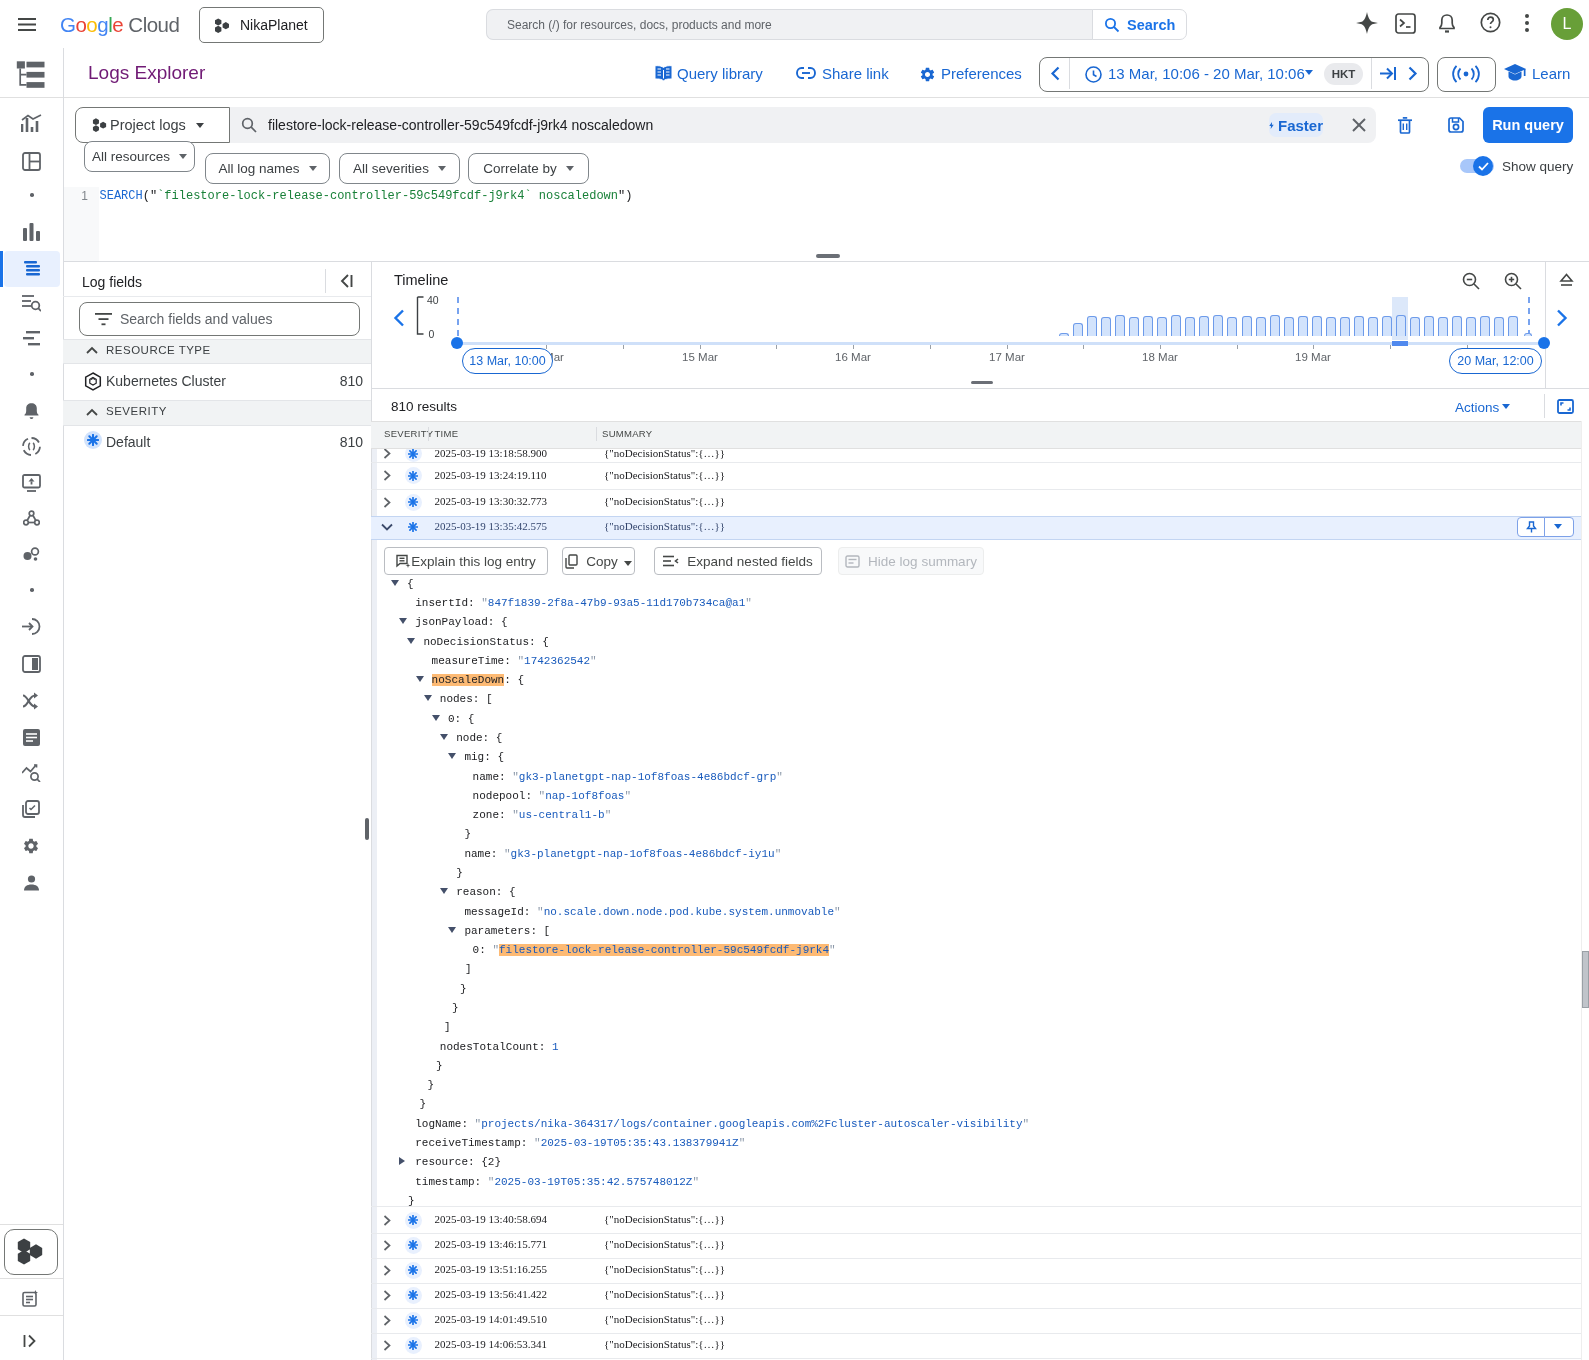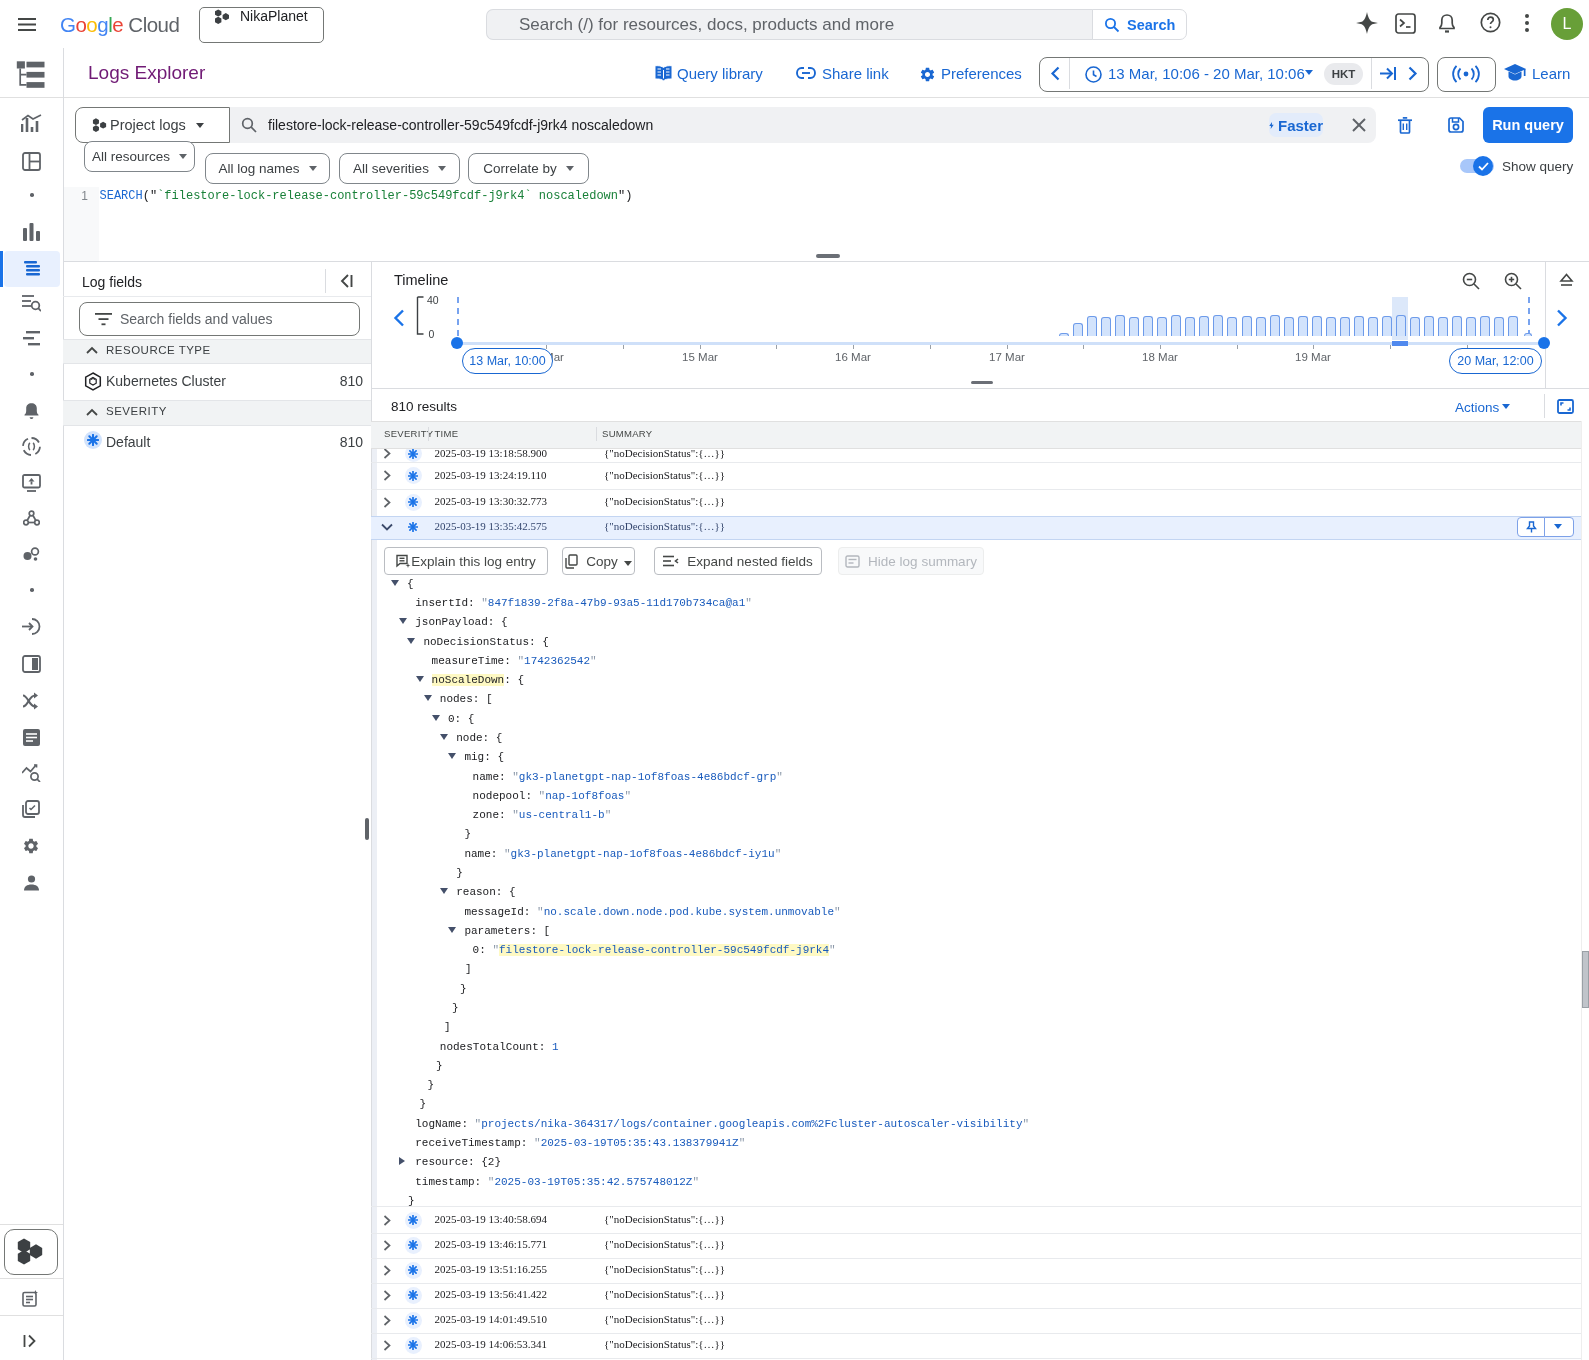--- a/index.html
+++ b/index.html
@@ -7,21 +7,21 @@
 svg{display:block}
 .blu{color:#1967d2}
 .chip{position:absolute;border:1px solid #80868b;border-radius:8px;background:#fff;font-size:13.5px;color:#3c4043;display:flex;align-items:center;justify-content:center}
 .crt{display:inline-block;width:0;height:0;border-left:4.5px solid transparent;border-right:4.5px solid transparent;border-top:5px solid #5f6368}
 .crtb{display:inline-block;width:0;height:0;border-left:4.5px solid transparent;border-right:4.5px solid transparent;border-top:5px solid #1967d2}
 .jl{position:absolute;height:19.28px;line-height:19.28px;font-family:"Liberation Mono",monospace;font-size:11px;color:#202124;white-space:pre}
 .jl .tri{position:absolute;left:-16px;top:5px;width:0;height:0;border-left:4.8px solid transparent;border-right:4.8px solid transparent;border-top:6px solid #44506a}
 .jl .trir{position:absolute;left:-16px;top:4px;width:0;height:0;border-top:4.8px solid transparent;border-bottom:4.8px solid transparent;border-left:6px solid #44506a}
 .v{color:#185abc}
 .q{color:#8b98a9;font-style:normal}
-.hl{background:#fef9c3}
+.hl{background:#fdba74}
 .mono{font-family:"Liberation Mono",monospace}
 .rowtime{position:absolute;font-family:Liberation Serif, serif;font-size:11px;color:#202124;white-space:pre}
 .rchev{position:absolute}
 .sevic{position:absolute;width:17px;height:17px;border-radius:50%;background:#e8f0fe}
 .hdrl{font-size:9.5px;color:#444746;letter-spacing:.3px;position:absolute}
 .tick{position:absolute;width:1px;height:4px;background:#9aa0a6;top:344.5px}
 .tlab{position:absolute;font-size:11.5px;color:#5f6368;top:351px;width:60px;text-align:center}
 .pill{position:absolute;border:1px solid #1967d2;border-radius:13px;background:#fff;color:#1967d2;font-size:12.5px;display:flex;align-items:center;justify-content:center}
 .bar{background:#d2e3fc;border:1.3px solid #6d9bea;border-bottom:none;border-radius:3px 3px 0 0;box-sizing:border-box}
 .navdot{position:absolute;width:3.5px;height:3.5px;border-radius:50%;background:#5f6368;left:30px}
@@ -30,30 +30,30 @@
 
 <div class="a" style="left:0;top:0;width:1589px;height:48px;background:#fff;border-bottom:1px solid #dadce0"></div>
 <svg class="ic" style="left:18px;top:16px" width="18" height="16" viewBox="0 0 18 16">
     <g fill="#444746">
       <rect y="2" width="18" height="2"></rect>
       <rect y="7.5" width="18" height="2"></rect>
       <rect y="13" width="18" height="2"></rect>
     </g>
   </svg>
 <div class="a" style="left:60px;top:13px;font-size:20.5px;letter-spacing:-0.5px"><span style="color:#4285F4">G</span><span style="color:#EA4335">o</span><span style="color:#FBBC04">o</span><span style="color:#4285F4">g</span><span style="color:#34A853">l</span><span style="color:#EA4335">e</span><span style="color:#5f6368"> Cloud</span></div>
-<div class="a" style="left:199px;top:7px;width:123px;height:34px;border:1px solid #747775;border-radius:5px;display:flex;align-items:flex-start">
+<div class="a" style="left:199px;top:7px;width:123px;height:34px;border:1px solid #747775;border-radius:5px;display:flex;align-items:center">
  <svg style="margin-left:14px" width="17" height="17" viewBox="0 0 17 17" fill="#3c4043">
       <polygon points="4.2,1.4 7.4,3.2 7.4,6.8 4.2,8.6 1,6.8 1,3.2"></polygon>
       <polygon points="4.2,8.8 7.4,10.6 7.4,14.2 4.2,16 1,14.2 1,10.6"></polygon>
       <polygon points="11.8,5.1 15,6.9 15,10.5 11.8,12.3 8.6,10.5 8.6,6.9"></polygon>
     </svg>
  <span style="margin-left:9px;font-size:14px;color:#202124">NikaPlanet</span>
 </div>
 <div class="a" style="left:486px;top:9px;width:606px;height:29px;background:#f0f1f3;border:1px solid #dadce0;border-right:none;border-radius:7px 0 0 7px;display:flex;align-items:center">
-    <span style="margin-left:32px;font-size:17px;color:#5f6368">Search (/) for resources, docs, products and more</span>
+    <span style="margin-left:20px;font-size:12px;color:#5f6368">Search (/) for resources, docs, products and more</span>
   </div>
 <div class="a" style="left:1092px;top:9px;width:93px;height:29px;background:#fff;border:1px solid #dadce0;border-radius:0 7px 7px 0;display:flex;align-items:center">
  <svg style="margin-left:11px" width="16" height="16" viewBox="0 0 16 16" fill="none" stroke="#1a73e8" stroke-width="1.8">
       <circle cx="6.5" cy="6.5" r="4.6"></circle>
       <line x1="10" y1="10" x2="14.5" y2="14.5"></line>
     </svg>
  <span style="margin-left:7px;font-size:14.5px;color:#1a73e8;font-weight:700">Search</span>
 </div>
 <svg class="ic" style="left:1356px;top:12px" width="22" height="22" viewBox="0 0 22 22" fill="#444746">
     <path d="M11 0 C11.7 4.2 13.5 8.4 16.2 9.8 L22 11 L16.2 12.2 C13.5 13.6 11.7 17.8 11 22 C10.3 17.8 8.5 13.6 5.8 12.2 L0 11 L5.8 9.8 C8.5 8.4 10.3 4.2 11 0 Z"></path>

